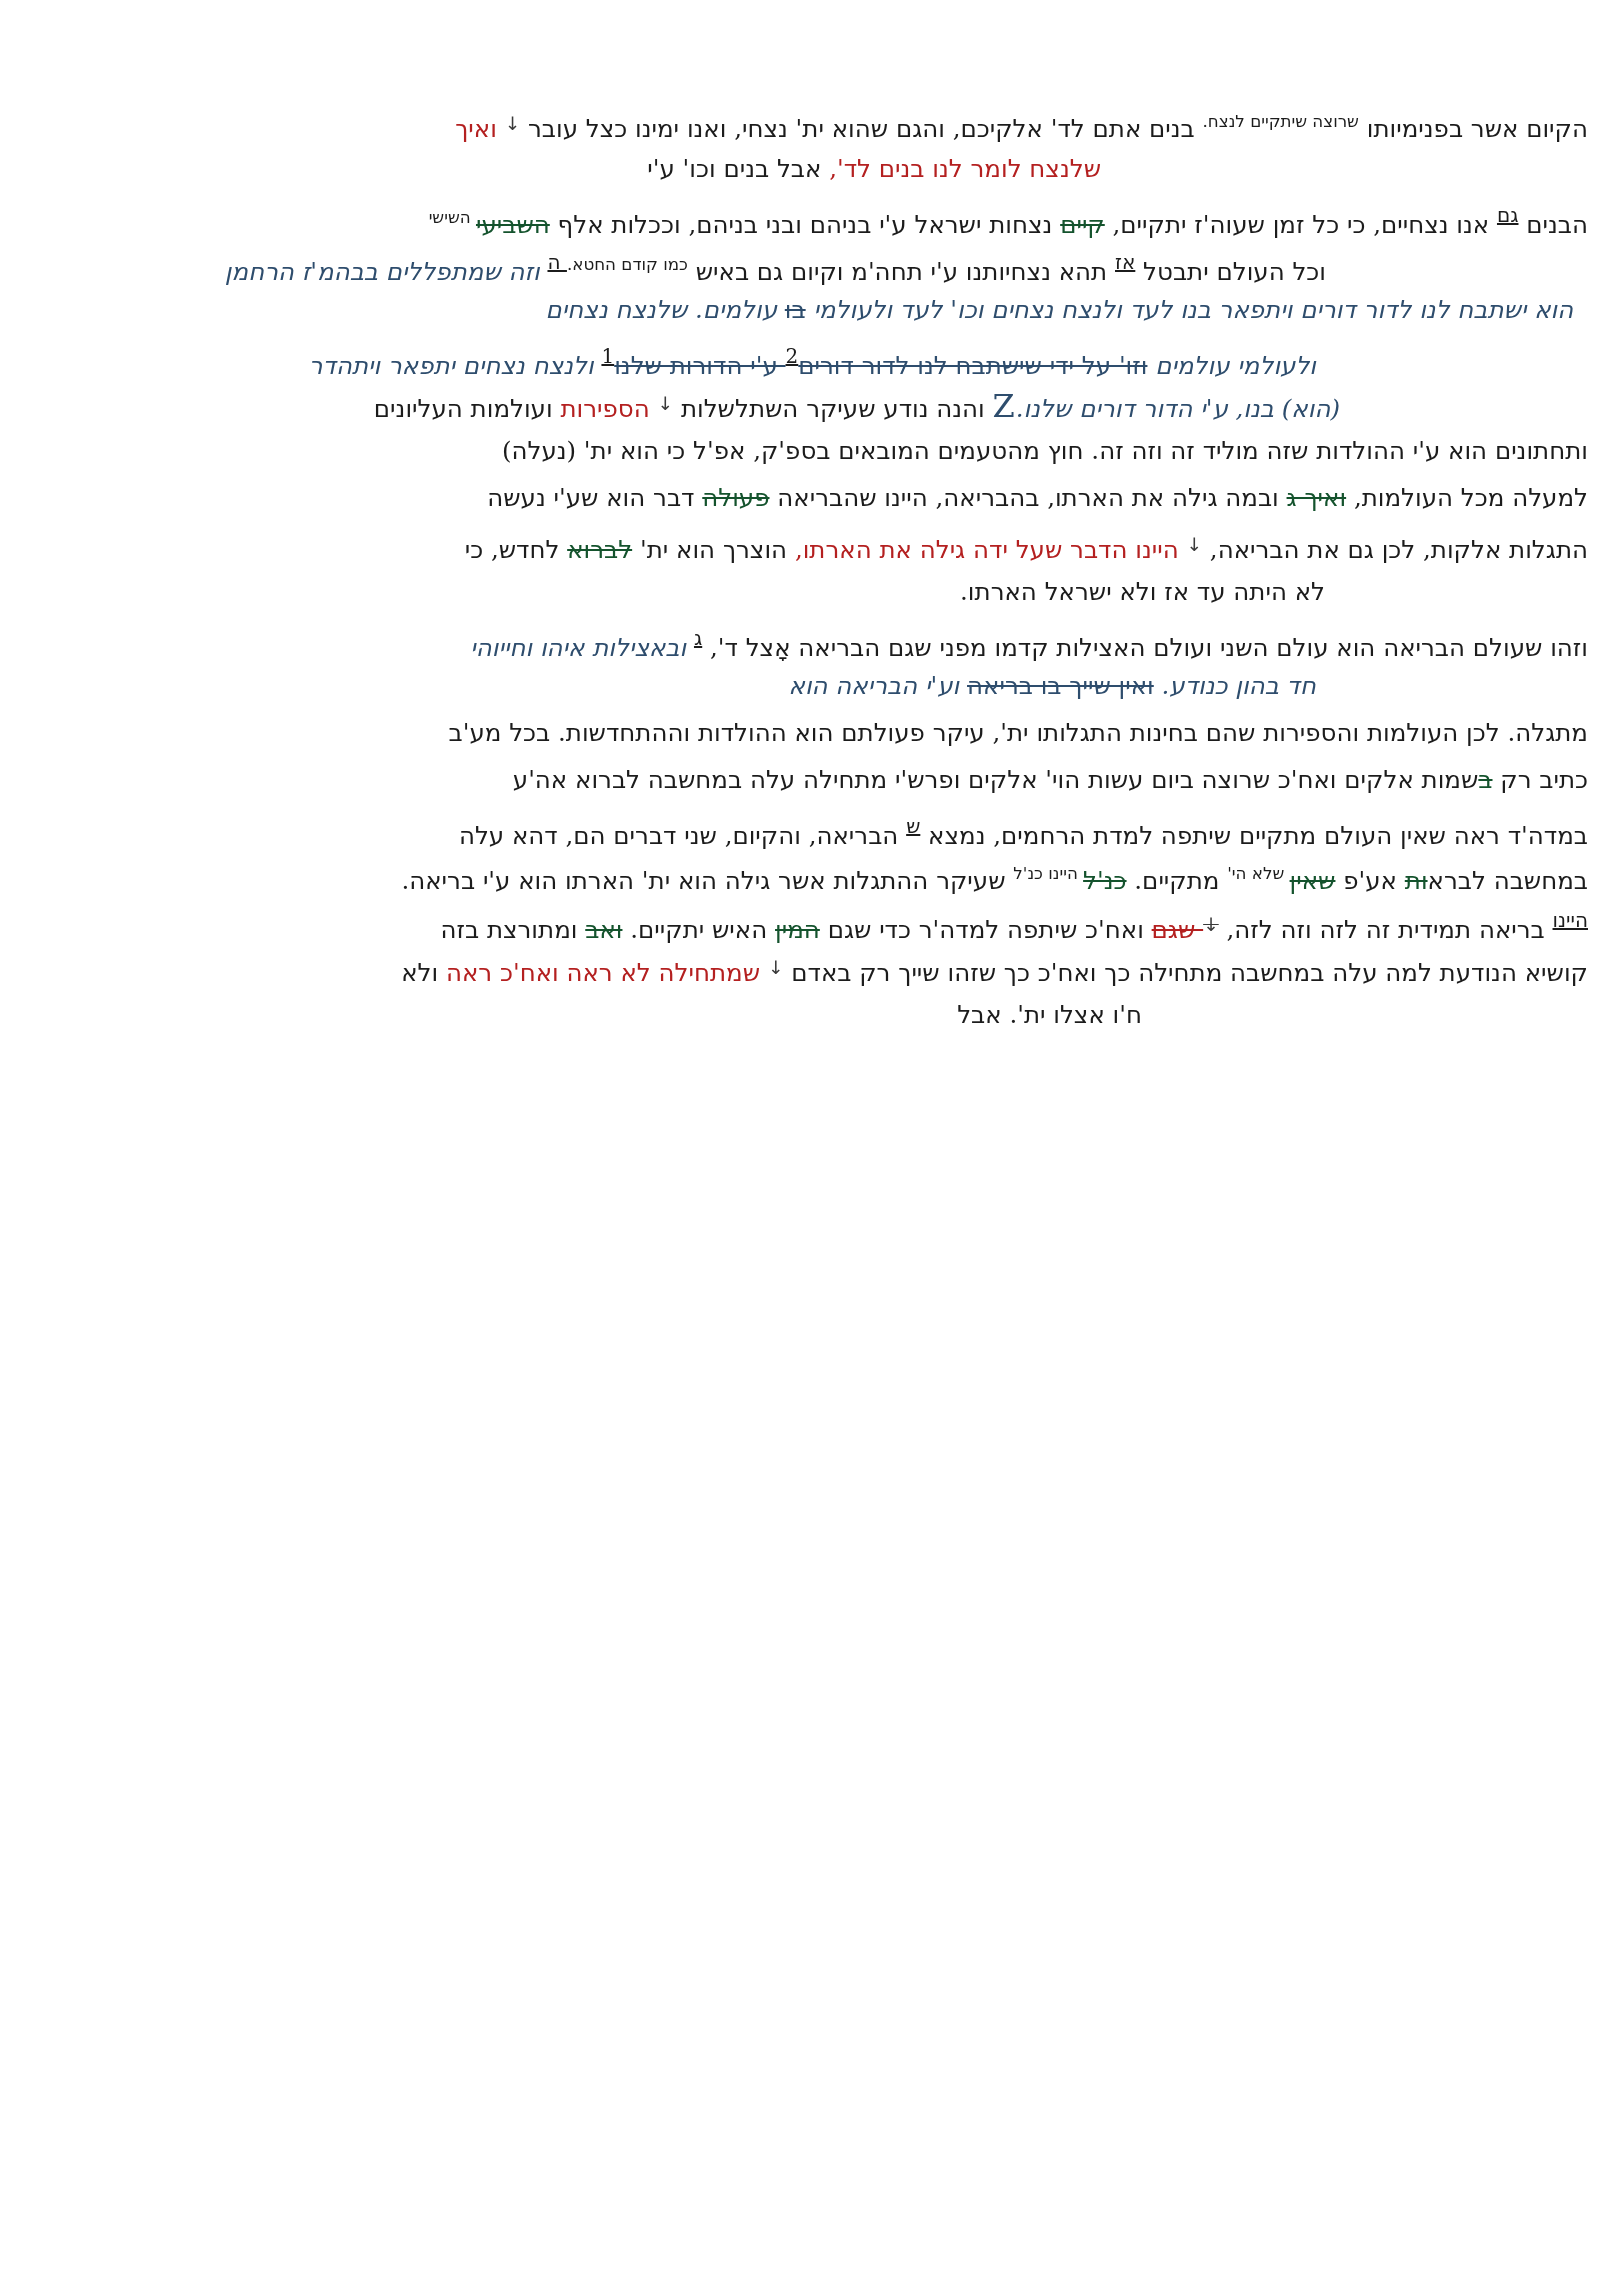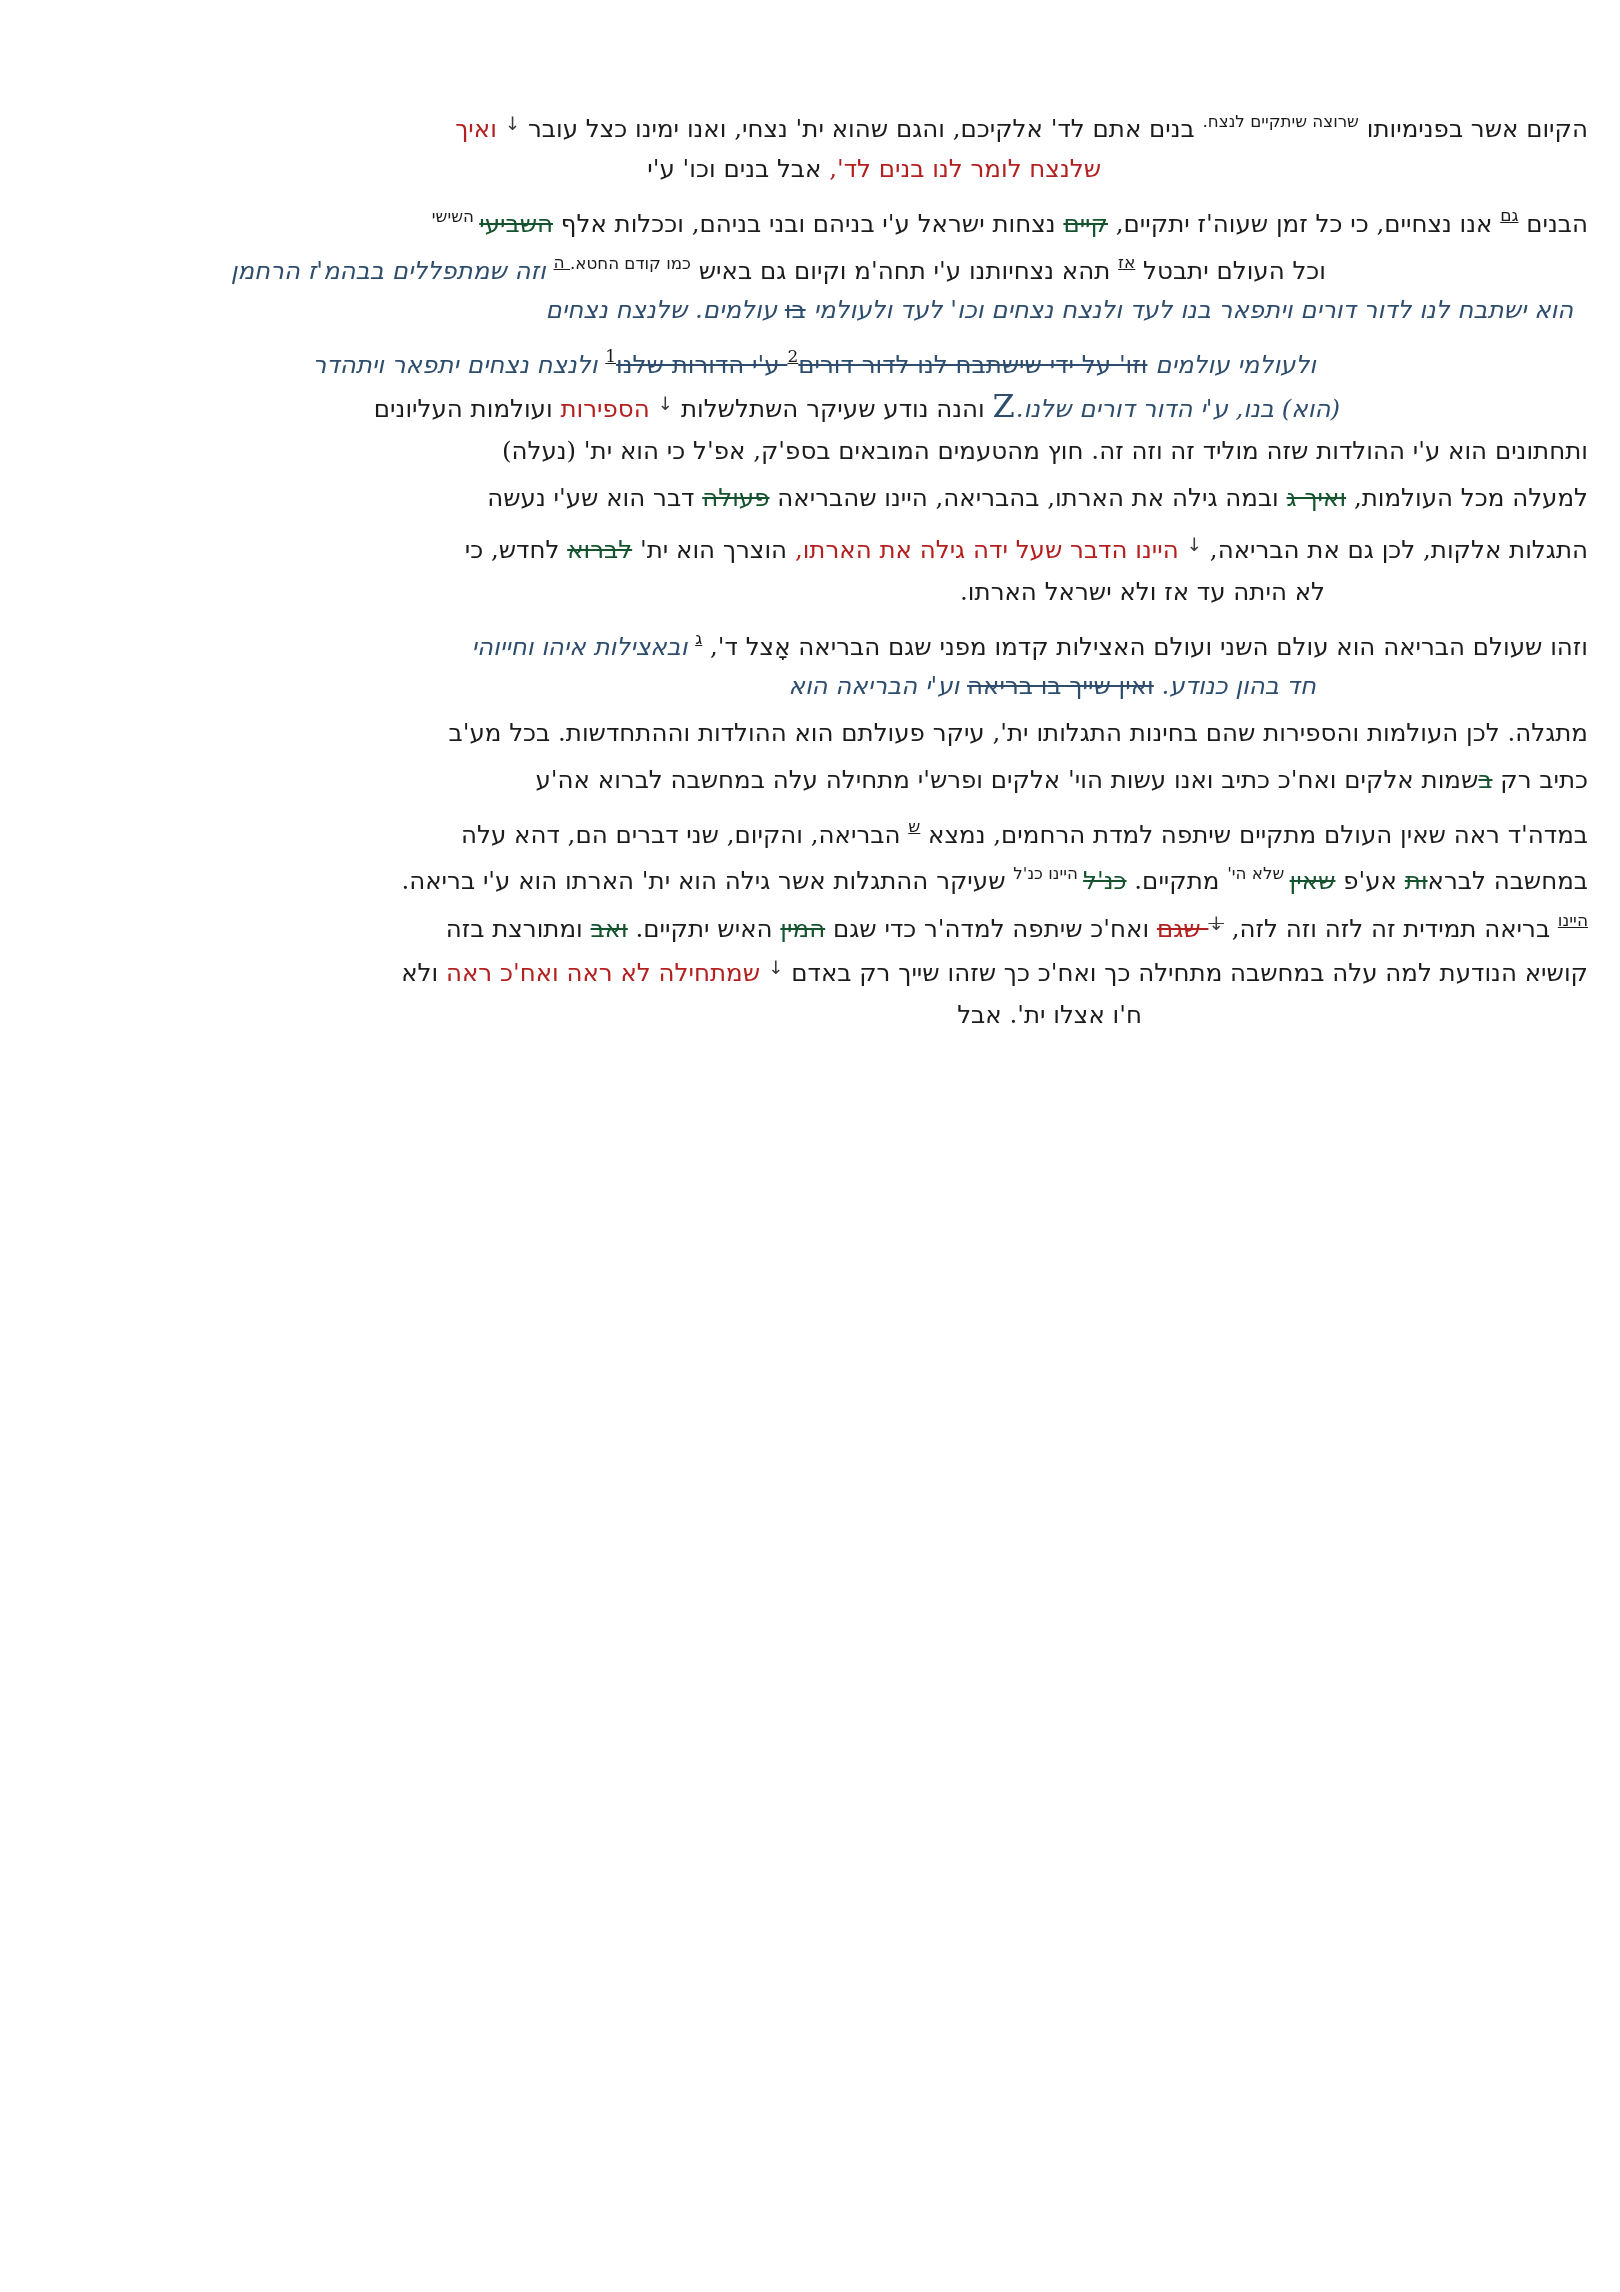--- a/index.html
+++ b/index.html
@@ -27,21 +27,21 @@
     color:#1c1c1c;
   }
   
   .b  {color:#1c1c1c;}
   .r  {color:#b42020;}
   .u  {color:#2e4d6d;font-style:italic;}
   .s  {color:#14532d;text-decoration:line-through;}
   .sr {color:#b42020;text-decoration:line-through;}
   .su {color:#2e4d6d;text-decoration:line-through;}
   .p  {font-size:16.7px;vertical-align:9.8px;color:#1c1c1c;}
-  .pm {font-size:17px;vertical-align:10.8px;color:#1c1c1c;text-decoration:underline;}
+  .pm {font-size:20px;vertical-align:10.8px;color:#1c1c1c;text-decoration:underline;}
   .arr{font-size:18.6px;vertical-align:6.9px;color:#3a3a3a;font-family:"DejaVu Sans",sans-serif;}
   .sarr{font-size:18.6px;vertical-align:6.9px;color:#3a3a3a;text-decoration:line-through;font-family:"DejaVu Sans",sans-serif;}
   .z  {font-size:32px;color:#2e4d6d;letter-spacing:1px;}
 </style>
 </head>
 <body>
 
 <div class="page">
   <div class="text-block">
       <div class="line"><span class="b">הקיום אשר בפנימיותו </span><span class="p">שרוצה שיתקיים לנצח.</span><span class="b"> בנים אתם לד' אלקיכם, והגם שהוא ית' נצחי, ואנו ימינו כצל עובר </span><span class="arr">↓</span><span class="r"> ואיך</span></div>
@@ -51,21 +51,21 @@
       <div class="line" style="margin-right: 14.7px;"><span class="u">הוא ישתבח לנו לדור דורים ויתפאר בנו לעד ולנצח נצחים וכו' לעד ולעולמי </span><span class="su">בו</span><span class="u"> עולמים. שלנצח נצחים</span></div>
       <div class="line" style="margin-right: 272px;"><span class="u">ולעולמי עולמים </span><span class="su">וזו' על ידי שישתבח לנו לדור דורים</span><span class="pm">2</span><span class="su"> ע'י הדורות שלנו</span><span class="pm">1</span><span class="u"> ולנצח נצחים יתפאר ויתהדר</span></div>
       <div class="line" style="margin-right: 248px;"><span class="u">(הוא) בנו, ע'י הדור דורים שלנו.</span><span class="z">Z</span><span class="b"> והנה נודע שעיקר השתלשלות </span><span class="arr">↓</span><span class="r"> הספירות</span><span class="b"> ועולמות העליונים</span></div>
       <div class="line"><span class="b">ותחתונים הוא ע'י ההולדות שזה מוליד זה וזה זה. חוץ מהטעמים המובאים בספ'ק, אפ'ל כי הוא ית' (נעלה)</span></div>
       <div class="line"><span class="b">למעלה מכל העולמות, </span><span class="s">ואיך ג</span><span class="b"> ובמה גילה את הארתו, בהבריאה, היינו שהבריאה </span><span class="s">פעולה</span><span class="b"> דבר הוא שע'י נעשה</span></div>
       <div class="line"><span class="b">התגלות אלקות, לכן גם את הבריאה, </span><span class="arr">↓</span><span class="r"> היינו הדבר שעל ידה גילה את הארתו,</span><span class="b"> הוצרך הוא ית' </span><span class="s">לברוא</span><span class="b"> לחדש, כי</span></div>
       <div class="line" style="margin-right: 263px;"><span class="b">לא היתה עד אז ולא ישראל הארתו.</span></div>
       <div class="line"><span class="b">וזהו שעולם הבריאה הוא עולם השני ועולם האצילות קדמו מפני שגם הבריאה אָצל ד', </span><span class="pm">ג</span><span class="u"> ובאצילות איהו וחייוהי</span></div>
       <div class="line" style="margin-right: 272px;"><span class="u">חד בהון כנודע. </span><span class="su">ואין שייך בו בריאה</span><span class="u"> וע'י הבריאה הוא</span></div>
       <div class="line"><span class="b">מתגלה. לכן העולמות והספירות שהם בחינות התגלותו ית', עיקר פעולתם הוא ההולדות וההתחדשות. בכל מע'ב</span></div>
-      <div class="line"><span class="b">כתיב רק </span><span class="s">ב</span><span class="b">שמות אלקים ואח'כ כתיב ואנו עשות הוי' אלקים ופרש'י מתחילה עלה במחשבה לברוא אה'ע</span></div>
+      <div class="line"><span class="b">כתיב רק </span><span class="s">ב</span><span class="b">שמות אלקים ואח'כ שרוצה ביום עשות הוי' אלקים ופרש'י מתחילה עלה במחשבה לברוא אה'ע</span></div>
       <div class="line"><span class="b">במדה'ד ראה שאין העולם מתקיים שיתפה למדת הרחמים, נמצא </span><span class="pm">ש</span><span class="b"> הבריאה, והקיום, שני דברים הם, דהא עלה</span></div>
       <div class="line"><span class="b">במחשבה לברא</span><span class="s">ות</span><span class="b"> אע'פ </span><span class="s">שאין</span><span class="p"> שלא הי'</span><span class="b"> מתקיים. </span><span class="s">כנ'ל</span><span class="p"> היינו כנ'ל</span><span class="b"> שעיקר ההתגלות אשר גילה הוא ית' הארתו הוא ע'י בריאה.</span></div>
       <div class="line"><span class="pm">היינו</span><span class="b"> בריאה תמידית זה לזה וזה לזה, </span><span class="sarr">↓</span><span class="sr"> שגם</span><span class="b"> ואח'כ שיתפה למדה'ר כדי שגם </span><span class="s">המין</span><span class="b"> האיש יתקיים. </span><span class="s">ואב</span><span class="b"> ומתורצת בזה</span></div>
       <div class="line"><span class="b">קושיא הנודעת למה עלה במחשבה מתחילה כך ואח'כ כך שזהו שייך רק באדם </span><span class="arr">↓</span><span class="r"> שמתחילה לא ראה ואח'כ ראה</span><span class="b"> ולא</span></div>
       <div class="line" style="margin-right: 446px;"><span class="b">ח'ו אצלו ית'. אבל</span></div>
     </div>
 </div>
 
 
 </body></html>

